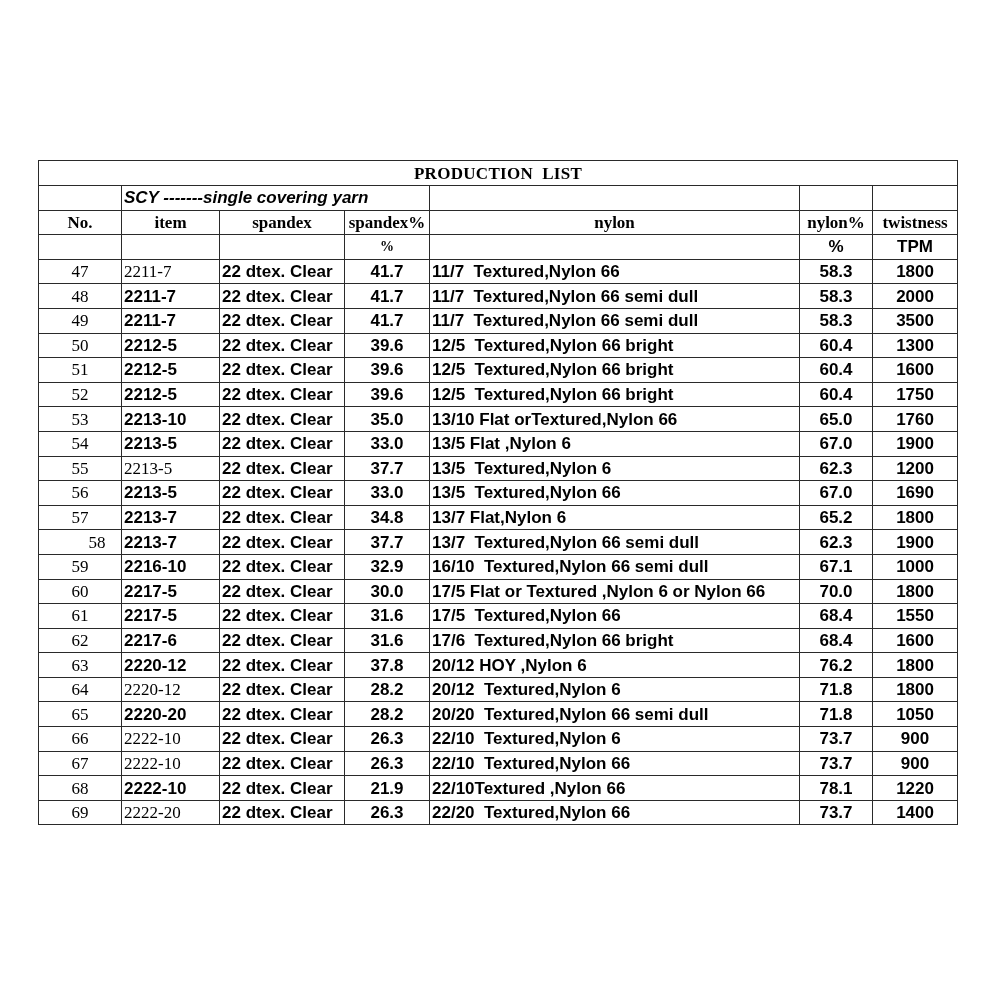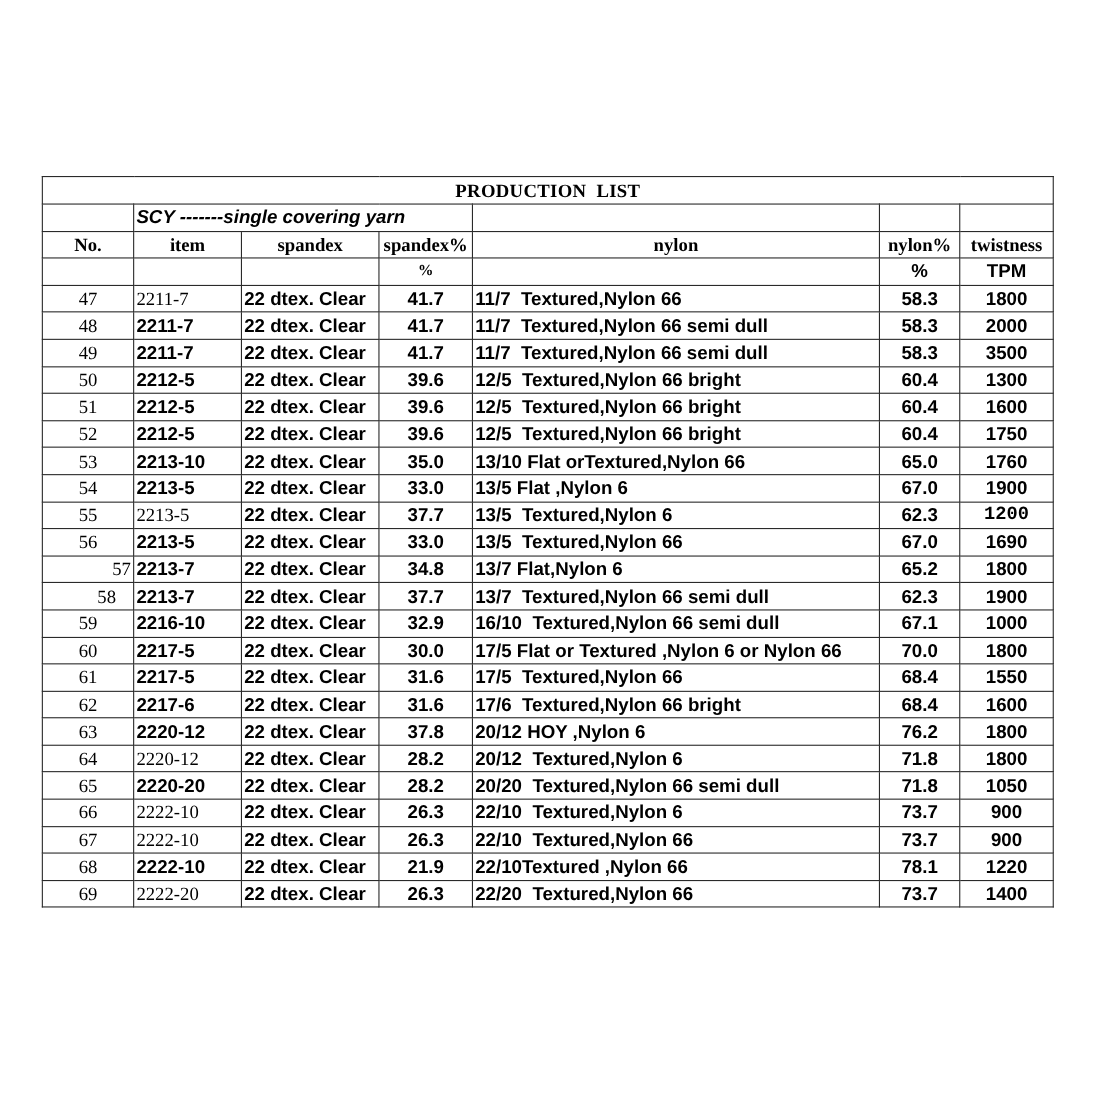--- a/index.html
+++ b/index.html
@@ -138,33 +138,33 @@
         <td class="center sans-b" style="white-space: pre;">67.0</td>
         <td class="center sans-b" style="white-space: pre;">1900</td>
       </tr>
       <tr>
         <td class="no-cell" style="white-space: pre;">55</td>
         <td class="left item-serif" style="white-space: pre;">2213-5</td>
         <td class="left sans-b" style="white-space: pre;">22 dtex. Clear</td>
         <td class="center sans-b" style="white-space: pre;">37.7</td>
         <td class="left sans-b" style="white-space: pre;">13/5  Textured,Nylon 6</td>
         <td class="center sans-b" style="white-space: pre;">62.3</td>
-        <td class="center sans-b" style="white-space: pre; font-family: Liberation Mono, monospace;">1200</td>
+        <td class="center sans-b" style="white-space: pre;">1200</td>
       </tr>
       <tr>
         <td class="no-cell" style="white-space: pre;">56</td>
         <td class="left sans-b" style="white-space: pre;">2213-5</td>
         <td class="left sans-b" style="white-space: pre;">22 dtex. Clear</td>
         <td class="center sans-b" style="white-space: pre;">33.0</td>
         <td class="left sans-b" style="white-space: pre;">13/5  Textured,Nylon 66</td>
         <td class="center sans-b" style="white-space: pre;">67.0</td>
         <td class="center sans-b" style="white-space: pre;">1690</td>
       </tr>
       <tr>
-        <td class="no-cell" style="white-space: pre; text-align: right;">57</td>
+        <td class="no-cell" style="white-space: pre;">57</td>
         <td class="left sans-b" style="white-space: pre;">2213-7</td>
         <td class="left sans-b" style="white-space: pre;">22 dtex. Clear</td>
         <td class="center sans-b" style="white-space: pre;">34.8</td>
         <td class="left sans-b" style="white-space: pre;">13/7 Flat,Nylon 6</td>
         <td class="center sans-b" style="white-space: pre;">65.2</td>
         <td class="center sans-b" style="white-space: pre;">1800</td>
       </tr>
       <tr>
         <td class="no-cell" style="white-space: pre; padding-left: 36px;">58</td>
         <td class="left sans-b" style="white-space: pre;">2213-7</td>

